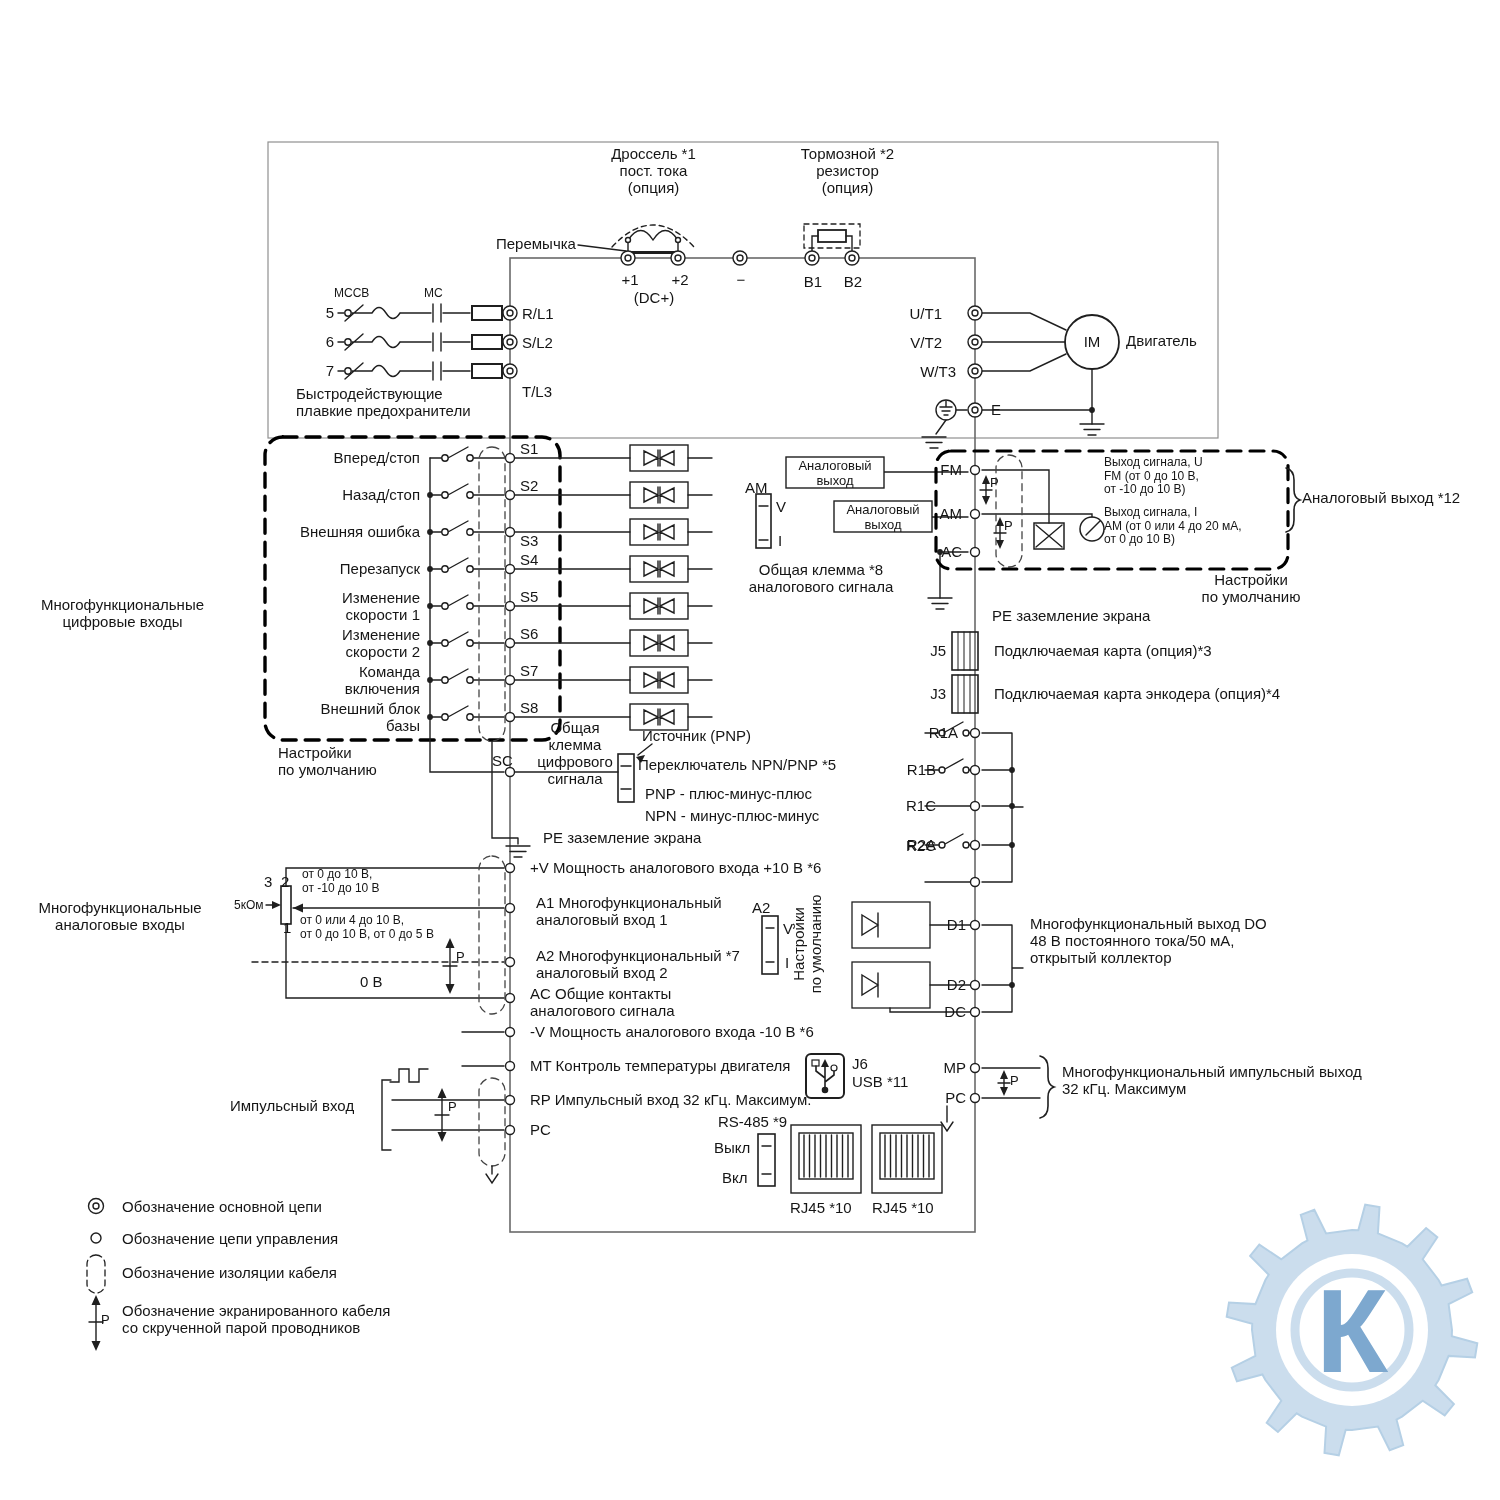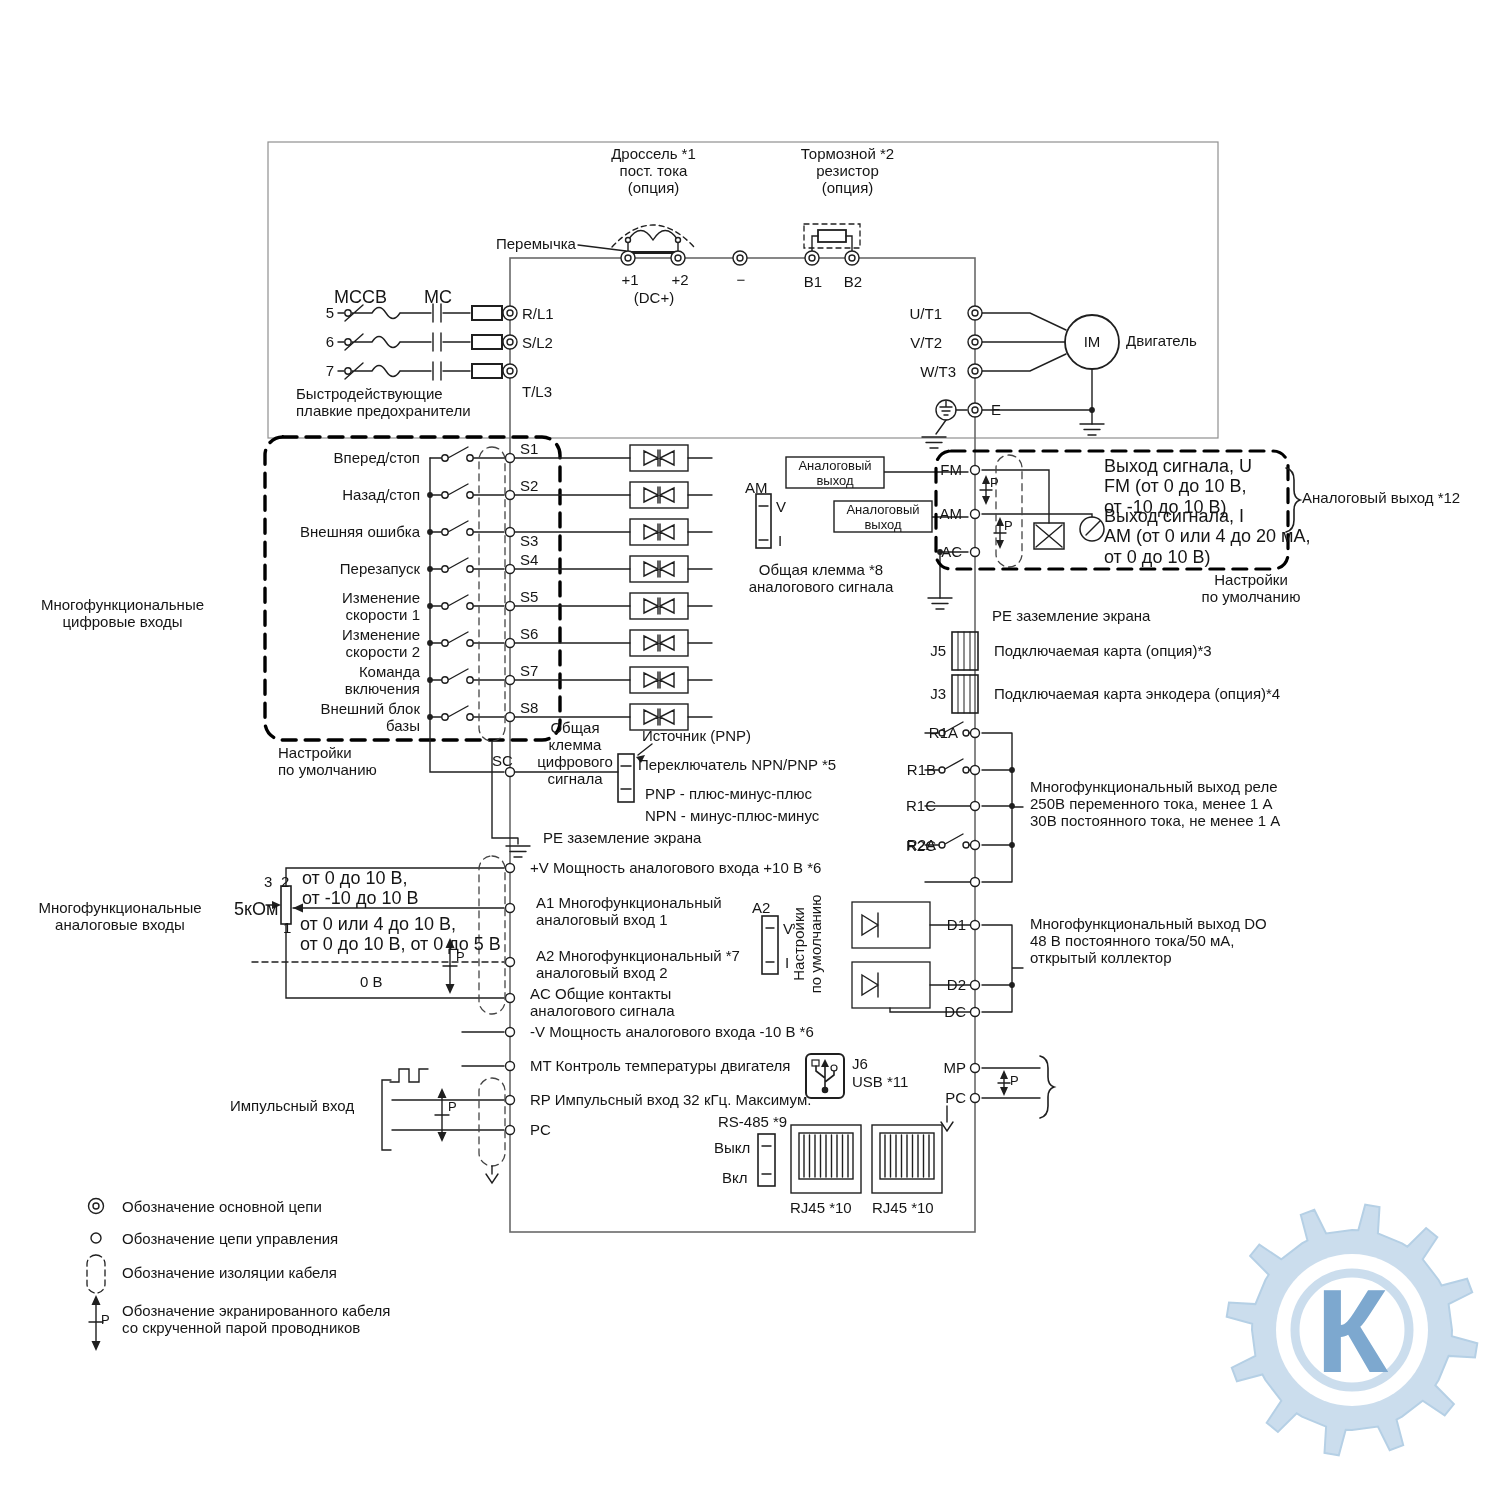--- a/index.html
+++ b/index.html
@@ -4,21 +4,21 @@
 <style>
 *{margin:0;padding:0;box-sizing:border-box}
 html,body{width:1500px;height:1500px;background:#fff}
 #stage{position:relative;width:1500px;height:1500px;background:#fff;overflow:hidden;
   font-family:"Liberation Sans",sans-serif}
 #wires{position:absolute;left:0;top:0}
 .lbl{position:absolute;font-size:15px;line-height:1.13;color:#151515;white-space:pre-line}
 .c{text-align:center}
 .r{text-align:right}
 .s13{font-size:13px}
-.s14{font-size:18px}
+.s14{font-size:12px}
 .rot{transform:rotate(-90deg)}
 </style>
 </head>
 <body>
 
 <div id="stage">
 
 <svg id="wires" width="1500" height="1500" viewBox="0 0 1500 1500">
   <defs>
     <g id="t2">
@@ -411,33 +411,32 @@
 <div class="lbl r" style="left:918px;top:643px;width:28px">J5</div>
 <div class="lbl" style="left:994px;top:643px">Подключаемая карта (опция)*3</div>
 <div class="lbl r" style="left:918px;top:686px;width:28px">J3</div>
 <div class="lbl" style="left:994px;top:686px">Подключаемая карта энкодера (опция)*4</div>
 
 <div class="lbl r" style="left:924px;top:725px;width:34px">R1A</div>
 <div class="lbl r" style="left:902px;top:762px;width:34px">R1B</div>
 <div class="lbl r" style="left:902px;top:798px;width:34px">R1C</div>
 <div class="lbl r" style="left:902px;top:837px;width:34px">R2A</div>
 <div class="lbl r" style="left:902px;top:838px;width:34px">R2C</div>
-<div class="lbl" style="left:1030px;top:779px">Многофункциональный выход реле
-250В переменного тока, менее 1 А
-30В постоянного тока, не менее 1 А</div>
 
 <div class="lbl r" style="left:940px;top:917px;width:26px">D1</div>
 <div class="lbl r" style="left:940px;top:977px;width:26px">D2</div>
 <div class="lbl r" style="left:938px;top:1004px;width:28px">DC</div>
 <div class="lbl" style="left:1030px;top:916px">Многофункциональный выход DO
 48 В постоянного тока/50 мА,
 открытый коллектор</div>
 
 <div class="lbl r" style="left:936px;top:1060px;width:30px">MP</div>
 <div class="lbl r" style="left:936px;top:1090px;width:30px">PC</div>
+<div class="lbl" style="left:1062px;top:1064px">Многофункциональный импульсный выход
+32 кГц. Максимум</div>
 
 <div class="lbl" style="left:122px;top:1199px">Обозначение основной цепи</div>
 <div class="lbl" style="left:122px;top:1231px">Обозначение цепи управления</div>
 <div class="lbl" style="left:122px;top:1265px">Обозначение изоляции кабеля</div>
 <div class="lbl" style="left:122px;top:1303px">Обозначение экранированного кабеля
 со скрученной парой проводников</div>
 
 <div class="lbl s13" style="left:456px;top:950px">P</div>
 <div class="lbl s13" style="left:448px;top:1100px">P</div>
 <div class="lbl s13" style="left:990px;top:476px">P</div>

